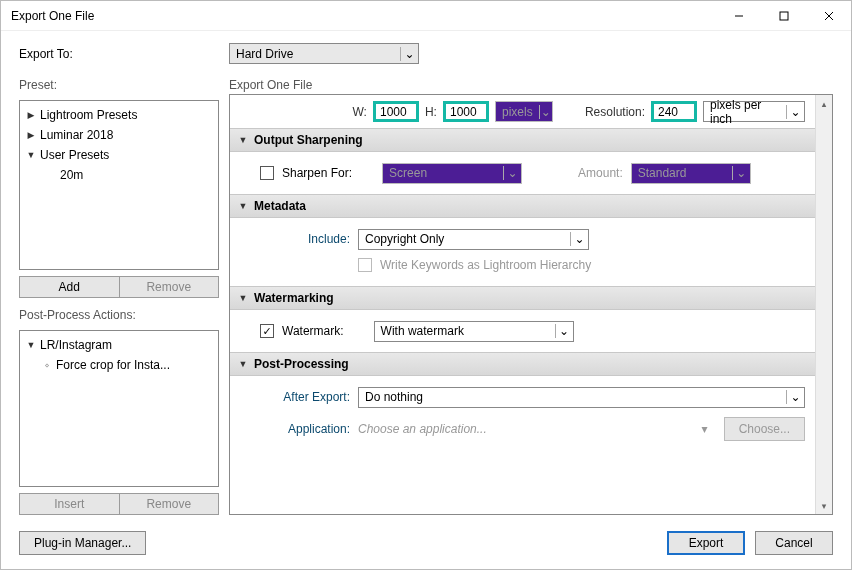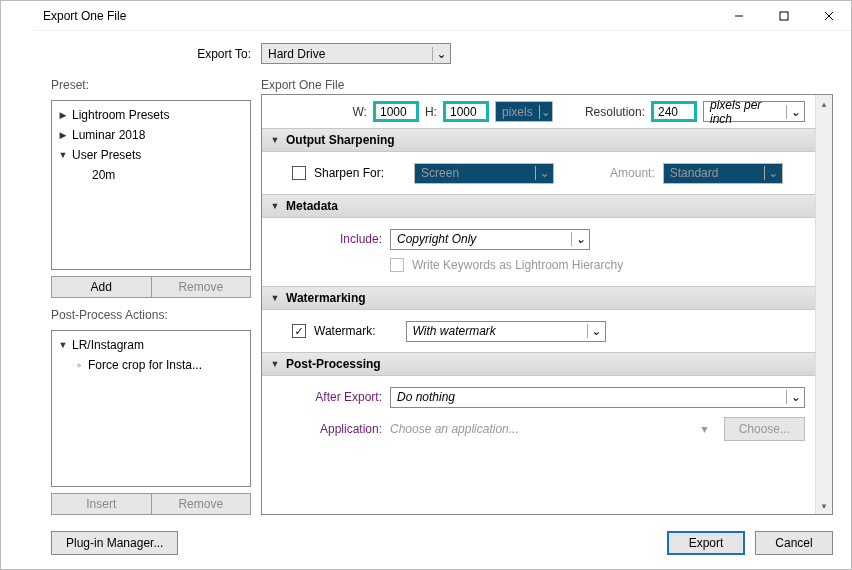--- a/index.html
+++ b/index.html
@@ -1,28 +1,28 @@
 <!DOCTYPE html>
 <html><head>
 <meta charset="utf-8">
 <style>
   * { box-sizing: border-box; font-family: "Segoe UI", Tahoma, sans-serif; font-size: 12px; }
   html, body { margin:0; padding:0; background:#fff; color:#000; }
-  .window { width:852px; height:570px; border:1px solid #bbb; display:flex; flex-direction:column;padding-left:32px; }
+  .window { width:852px; height:570px; border:1px solid #bbb; display:flex; flex-direction:column; }
   .titlebar { height:30px; display:flex; align-items:center; padding-left:10px; border-bottom:1px solid #eee; }
   .titlebar .title { flex:1; }
   .titlebar .controls { display:flex; }
   .titlebar .ctrl { width:45px; height:30px; display:flex; align-items:center; justify-content:center; }
   .body { flex:1; padding:6px 18px 14px 18px; display:flex; flex-direction:column; gap:6px; }
   .export-to-row { display:flex; align-items:center; gap:6px; margin:6px 0 8px 0; }
-  .export-to-row label { width:200px; text-align:right; margin-right:4px; }
+  .export-to-row label { width:200px; margin-right:4px; }
   .dropdown { display:inline-flex; align-items:center; border:1px solid #888; background:#e8e8e8; height:21px; }
   .dropdown .value { flex:1; padding:0 6px; }
   .dropdown .arrow { width:18px; text-align:center; border-left:1px solid #aaa; }
-  .dropdown.light { background:#fff;font-style:italic; }
+  .dropdown.light { background:#fff; }
   .columns { flex:1; display:flex; gap:10px; min-height:0; }
   .left-col { width:200px; display:flex; flex-direction:column; gap:6px; }
   .panel-label { color:#555; margin-bottom:2px; }
   .listbox { border:1px solid #888; background:#fff; flex:1; overflow:auto; padding:4px 0; }
   .tree-item { display:flex; align-items:center; height:20px; padding:0 6px; gap:4px; }
   .tree-item.indent1 { padding-left:40px; }
   .tri { font-size:9px; width:10px; text-align:center; color:#333; }
   .bullet { font-size:8px; color:#999; width:10px; text-align:center; }
   .btn-row { display:flex; }
   .btn { flex:1; height:22px; border:1px solid #9b9b9b; background:#e6e6e6; display:flex; align-items:center; justify-content:center; cursor:default; }
@@ -32,27 +32,27 @@
   .settings-box { flex:1; border:1px solid #888; background:#fff; display:flex; min-height:0; }
   .settings-scroll { flex:1; overflow-y:auto; padding:0 0 10px 0; }
   .scrollbar-fake { width:17px; background:#f0f0f0; border-left:1px solid #ddd; display:flex; flex-direction:column; align-items:center; }
   .scrollbar-fake .sb-btn { width:100%; height:17px; display:flex; align-items:center; justify-content:center; font-size:9px; color:#666; }
   .row-top { display:flex; align-items:center; gap:6px; padding:6px 10px 6px 10px; }
   .row-top .lab { text-align:right; color:#333; }
   .textinput { height:21px; border:3px solid #14b8a6; background:#fff; padding:0 4px; display:inline-flex; align-items:center; }
   .section-head { background:linear-gradient(#e8e8e8,#d8d8d8); border-top:1px solid #c8c8c8; border-bottom:1px solid #c8c8c8; height:24px; display:flex; align-items:center; padding:0 8px; font-weight:bold; gap:6px; }
   .section-body { padding:8px 10px; }
   .field-row { display:flex; align-items:center; height:26px; gap:8px; }
-  .field-row .labcol { width:110px; text-align:right; color:#701a75; }
+  .field-row .labcol { width:110px; text-align:right; color:#0c4a6e; }
   .checkbox { width:14px; height:14px; border:1px solid #555; background:#fff; display:inline-flex; align-items:center; justify-content:center; font-size:11px; line-height:1; }
   .checkbox.checked::after { content:"✓"; color:#000; }
   .checkbox.disabled { border-color:#bbb; }
   .checkbox.disabled.checked::after { color:#bbb; }
   .dim { color:#999; }
-  .dropdown.disabled { background:#0c4a6e; color:#999; border-color:#bbb; }
+  .dropdown.disabled { background:#4c1d95; color:#999; border-color:#bbb; }
   .footer { display:flex; align-items:center; justify-content:space-between; margin-top:10px; }
   .footer .right { display:flex; gap:10px; }
   .push-btn { min-width:78px; height:24px; border:1px solid #888; background:#e6e6e6; display:inline-flex; align-items:center; justify-content:center; padding:0 14px; }
   .push-btn.primary { border:2px solid #1a6fc9; }
   .faux-italic { font-style:italic; color:#999; }
 </style>
 </head>
 <body>
 
 <div class="window">
@@ -182,21 +182,21 @@
               </div>
             </div>
 
             <div class="section-head">
                 <span class="tri">▼</span>
                 <span>Metadata</span>
               </div>
             <div class="section-body">
               <div class="field-row">
                 <span class="labcol">Include:</span>
-                <div class="dropdown light" style="width:200px">
+                <div class="dropdown light" style="width:231px">
                     <span class="value">Copyright Only</span>
                     <span class="arrow">⌄</span>
                   </div>
               </div>
               <div class="field-row">
                 <span class="labcol"></span>
                 <span class="checkbox disabled"></span>
                 <span class="dim">Write Keywords as Lightroom Hierarchy</span>
               </div>
             </div>

